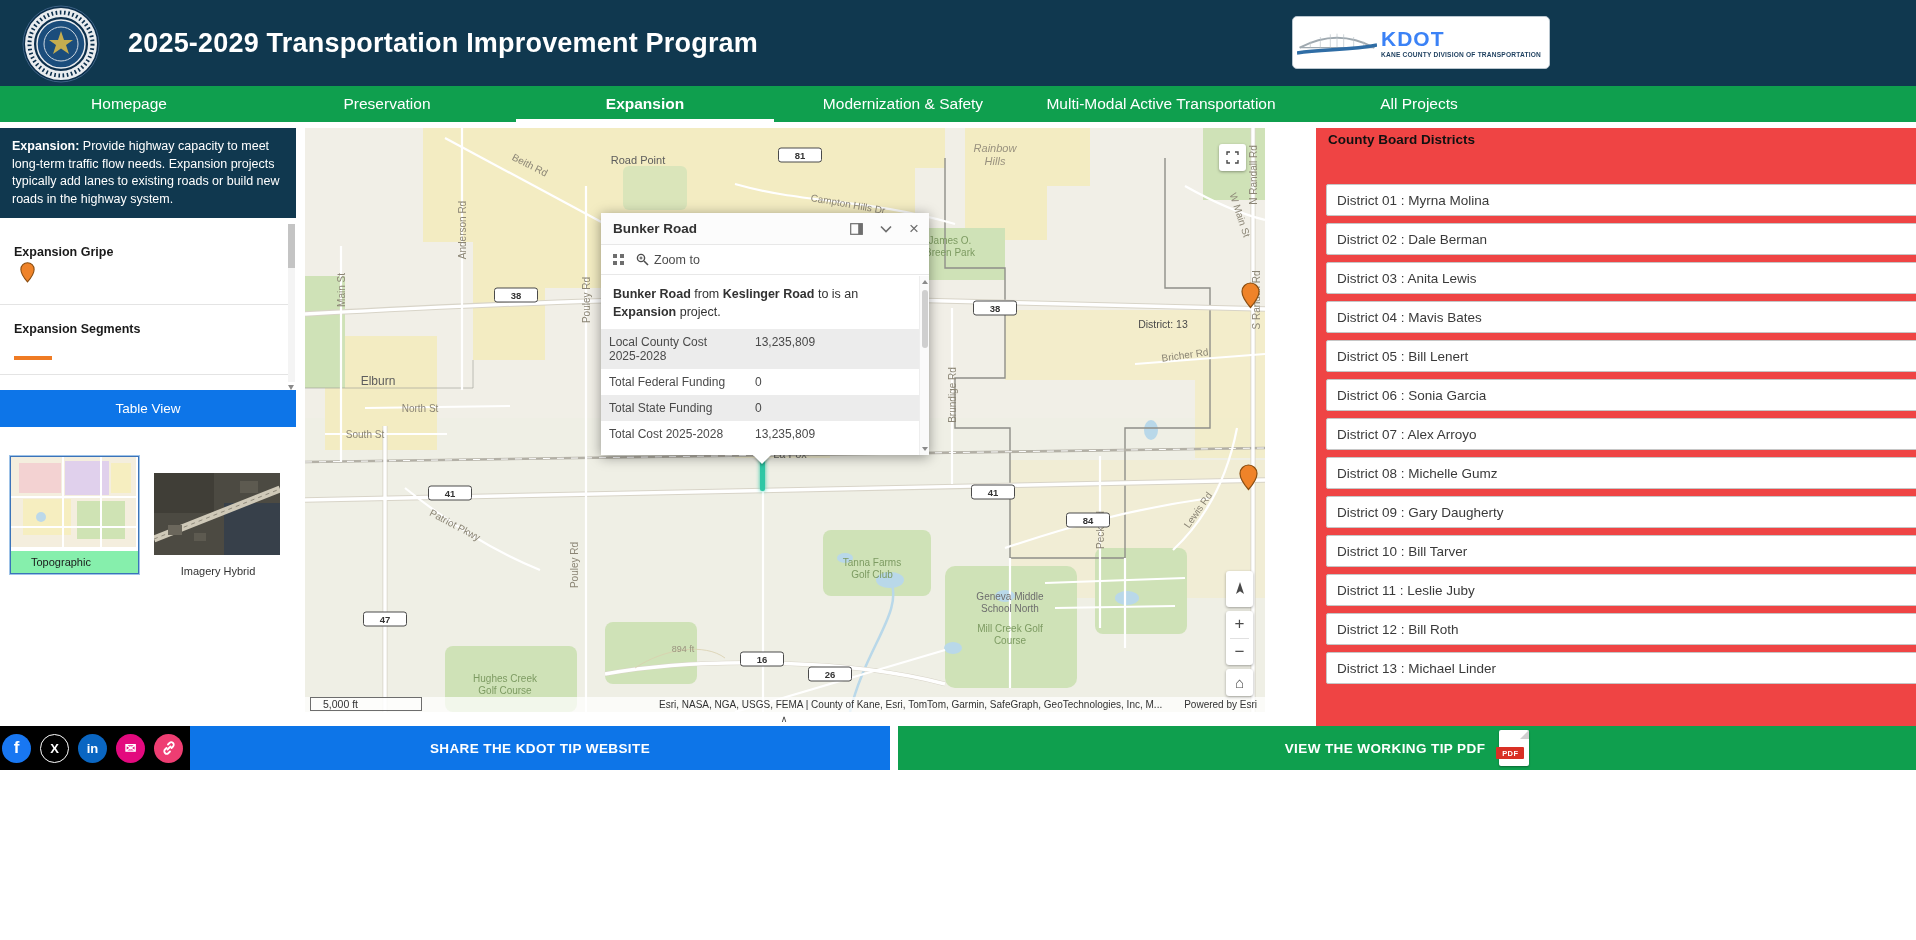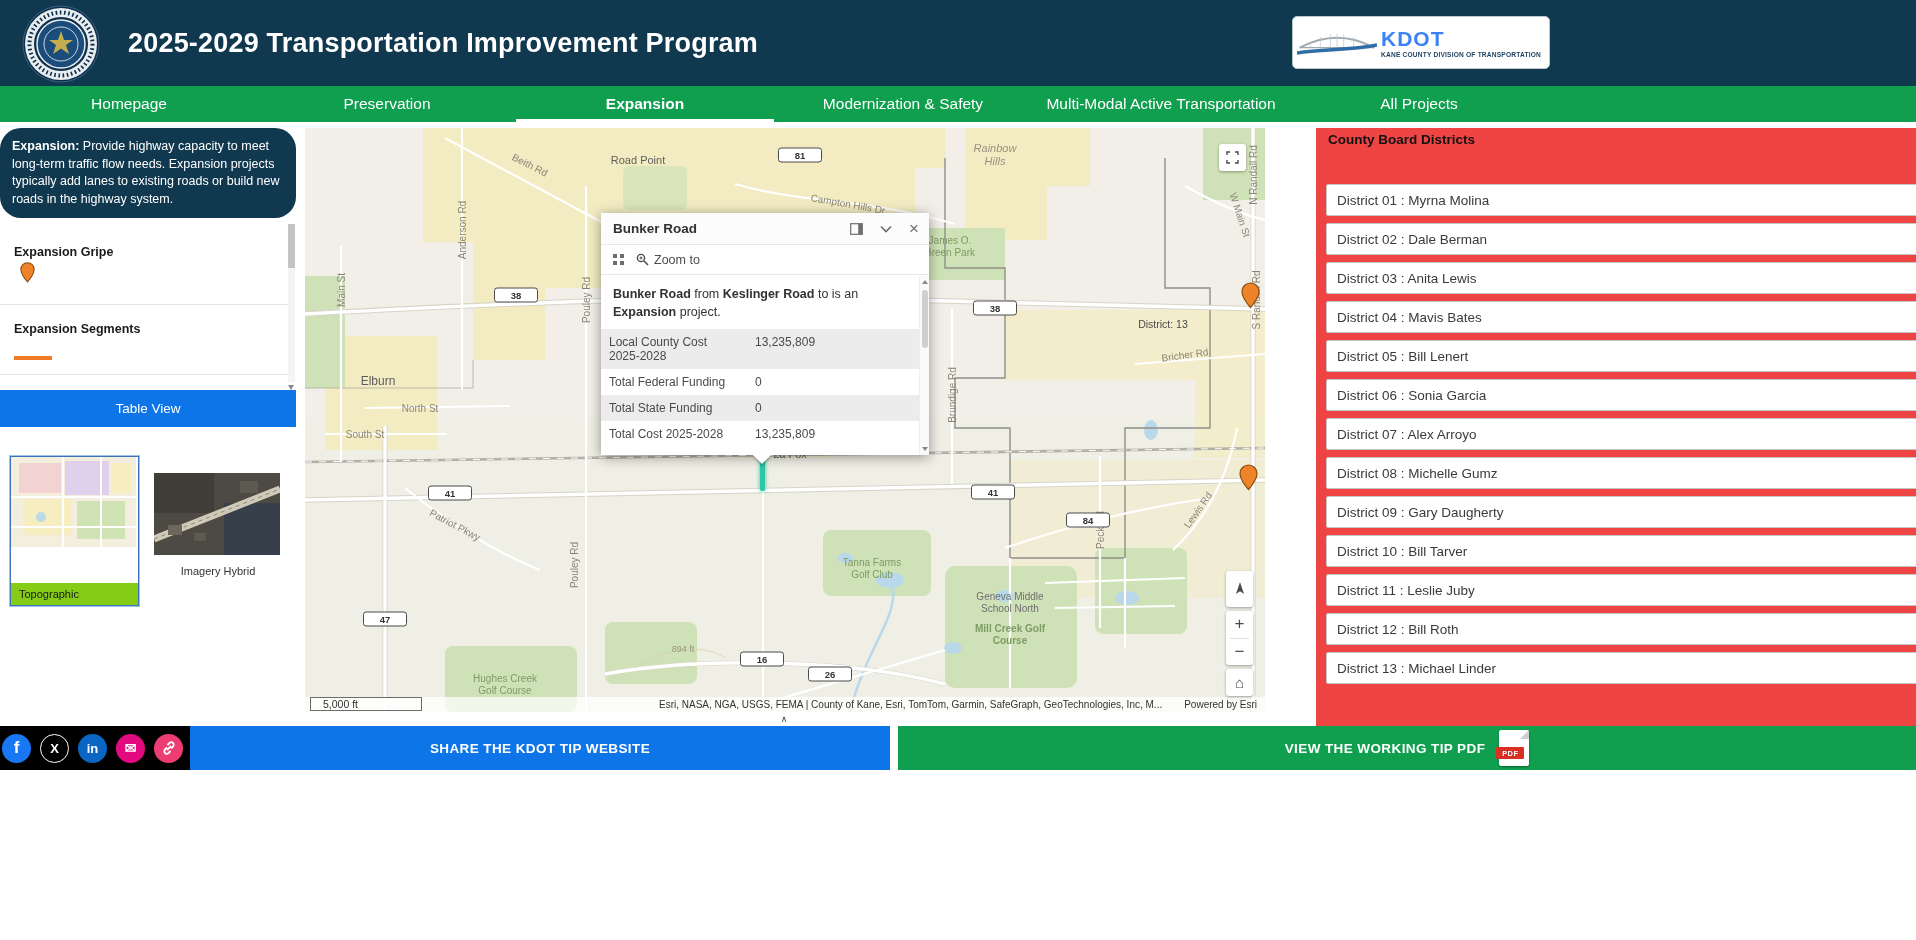--- a/index.html
+++ b/index.html
@@ -15,29 +15,29 @@
   .kname { font-size: 21px; font-weight: bold; color: #3b82f6; letter-spacing: 1px; line-height: 1; }
   .ksub { font-size: 6.6px; font-weight: bold; color: #1c3e5e; letter-spacing: .2px; margin-top: 2px; white-space: nowrap; }
 
   
   .nav { position: absolute; left: 0; top: 86px; width: 1916px; height: 36px; background: #0f9f4e; display: flex; }
   .tab { width: 258px; height: 36px; display: flex; align-items: center; justify-content: center; color: #fff; font-size: 15.5px; cursor: pointer; }
   .tab.active { font-weight: bold; box-shadow: inset 0 -3px 0 #fff; }
 
   
   .sidebar { position: absolute; left: 0; top: 128px; width: 296px; height: 584px; background: #fff; }
-  .intro { background: #10384f; color: #fff; font-size: 12.5px; line-height: 1.4; padding: 10px 12px; width: 296px; border-radius: 21px; }
+  .intro { background: #10384f; color: #fff; font-size: 12.5px; line-height: 1.4; padding: 10px 12px; width: 296px; }
   .lg-label { position: absolute; left: 14px; font-weight: bold; font-size: 12.5px; color: #1a1a1a; }
   .pin-legend { position: absolute; left: 20px; top: 134px; }
   .sdiv { position: absolute; left: 0; width: 288px; border-top: 1px solid #e4e4e4; }
   .orange-line { position: absolute; left: 14px; top: 228px; width: 38px; height: 4px; background: #ef7b24; }
   .tableview { position: absolute; left: 0; top: 262px; width: 296px; height: 37px; background: #0d75e8; border: none; color: #fff; font-family: "Liberation Sans", sans-serif; font-size: 13.5px; cursor: pointer; }
   .bm { position: absolute; top: 328px; cursor: pointer; }
   .bm1 { left: 10px; width: 129px; border: 1px solid #3b73b9; outline: 1px solid #9ec3e8; background: #fff; }
-  .bm1 .bm-bar { height: 22px; background: #84cc16; color: #1a1a1a; font-size: 11px; display: flex; align-items: center; padding-left: 8px; margin-top: 32px; }
+  .bm1 .bm-bar { height: 22px; background: #86efac; color: #1a1a1a; font-size: 11px; display: flex; align-items: center; padding-left: 20px; }
   .bm2 { left: 154px; width: 128px; margin-top: 17px; }
   .bm2 .bm-cap { margin-top: 6px; text-align: center; font-size: 11px; color: #323232; }
   .sscroll { position: absolute; left: 288px; top: 96px; width: 7px; height: 158px; background: #f4f4f4; }
   .sscroll .thumb { position: absolute; left: 0; top: 0; width: 7px; height: 44px; background: #c4c4c4; }
   .sscroll .dn { position: absolute; left: 0; bottom: -8px; width: 0; height: 0; border-left: 3.5px solid transparent; border-right: 3.5px solid transparent; border-top: 5px solid #8a8a8a; }
 
   
   .map { position: absolute; left: 305px; top: 128px; width: 960px; height: 584px; overflow: hidden; background: #f1efe7; }
   .basemap { position: absolute; left: 0; top: 0; }
   .mlbl { position: absolute; transform: translate(-50%,-50%); font-size: 10px; color: #8b8575; white-space: nowrap; pointer-events: none; z-index: 2; }
@@ -309,21 +309,21 @@
     <span class="mlbl" style="left:60px;top:306px;">South St</span>
     <span class="mlbl vert" style="left:36px;top:162px;">Main St</span>
     <span class="mlbl r27" style="left:225px;top:37px;">Beith Rd</span>
     <span class="mlbl vert" style="left:157px;top:102px;">Anderson Rd</span>
     <span class="mlbl vert" style="left:281px;top:172px;">Pouley Rd</span>
     <span class="mlbl vert" style="left:269px;top:437px;">Pouley Rd</span>
     <span class="mlbl town" style="left:485px;top:326px;">La Fox</span>
     <span class="mlbl r25" style="left:150px;top:397px;">Patriot Pkwy</span>
     <span class="mlbl grn wrap70" style="left:567px;top:440px;">Tanna Farms Golf Club</span>
     <span class="mlbl wrap90" style="left:705px;top:474px;color:#6e6e6e;">Geneva Middle School North</span>
-    <span class="mlbl grn wrap70" style="left:705px;top:506px;font-weight:bold;">Mill Creek Golf Course</span>
+    <span class="mlbl grn wrap70" style="left:705px;top:506px;">Mill Creek Golf Course</span>
     <span class="mlbl grn wrap80" style="left:200px;top:556px;">Hughes Creek Golf Course</span>
     <span class="mlbl darklbl" style="left:858px;top:196px;">District: 13</span>
     <span class="mlbl vert" style="left:647px;top:267px;">Brundige Rd</span>
     <span class="mlbl vert" style="left:795px;top:402px;">Peck Rd</span>
     <span class="mlbl r8" style="left:880px;top:227px;">Bricher Rd</span>
     <span class="mlbl r55" style="left:893px;top:382px;">Lewis Rd</span>
     <span class="mlbl vert" style="left:948px;top:47px;">N Randall Rd</span>
     <span class="mlbl vert" style="left:951px;top:172px;">S Randall Rd</span>
     <span class="mlbl tiny" style="left:378px;top:521px;">894 ft</span>
     <span class="mlbl r70" style="left:935px;top:87px;">W Main St</span>

